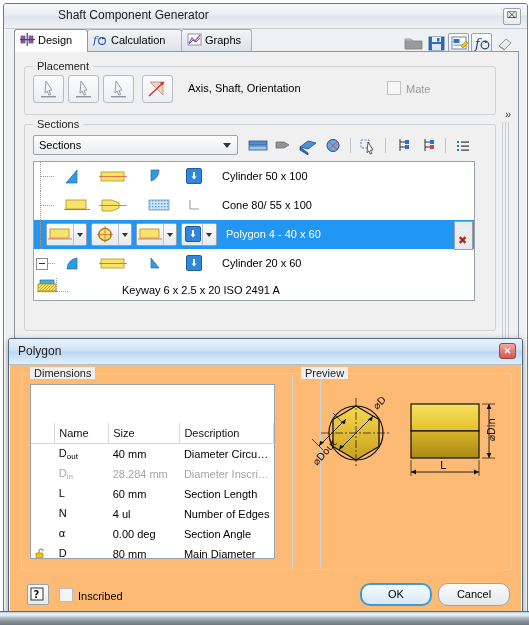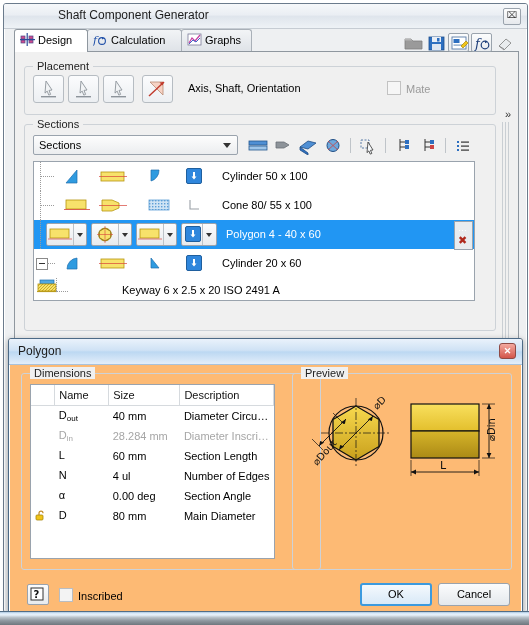--- a/index.html
+++ b/index.html
@@ -141,21 +141,21 @@
     color:#fff;font-size:9px;line-height:14px;text-align:center;cursor:pointer;font-weight:bold;
   }
   #dim-group{left:12px;top:34px;width:262px;height:195px;border:1px solid #cdd2d7;padding-left:36px;}
   #dim-group > .gl, #prev-group > .gl{background:#f0f0f0;}
   #prev-group{left:283px;top:34px;width:218px;height:195px;border:1px solid #cdd2d7;}
 
   .dimtable{
     position:absolute;left:8px;top:10px;width:245px;height:175px;box-sizing:border-box;
     background:#fff;border:1px solid #9aa3ad;overflow:hidden;
   }
-  table.dt{border-collapse:collapse;width:100%;font-size:11px;}
+  table.dt{border-collapse:collapse;width:100%;font-size:11px;margin-top:38px;}
   table.dt th{
     font-weight:normal;text-align:left;padding:1px 4px;height:18px;
     border-right:1px solid #d6dade;border-bottom:1px solid #d6dade;color:#111;
   }
   table.dt td{padding:1px 4px;height:18px;white-space:nowrap;}
   .c-lock{width:20px;}
   .c-name{width:60px;}
   .c-size{width:70px;}
   .dim-row.gray td{color:#a6a6a6;}
   .sub{font-size:8px;vertical-align:-2px;}
@@ -166,21 +166,21 @@
   .dlg-foot{position:absolute;left:0;bottom:0;width:513px;height:44px;}
   .helpbtn{
     position:absolute;left:18px;top:10px;width:22px;height:21px;box-sizing:border-box;
     border:1px solid #9aa3ad;border-radius:2px;background:linear-gradient(to bottom,#fbfcfd,#e8ebee);
     text-align:center;font-size:12px;line-height:19px;font-weight:bold;cursor:pointer;
   }
   .inscribed{position:absolute;left:50px;top:14px;font-size:11px;}
   .inscribed .ck{display:inline-block;width:12px;height:12px;border:1px solid #b9bdc2;background:#f3f3f3;vertical-align:-2px;margin-right:5px;}
   .btn{
     position:absolute;top:9px;width:72px;height:23px;box-sizing:border-box;
-    border:1px solid #9aa3ad;border-radius:3px;font-size:11px;text-align:center;line-height:21px;
+    border:1px solid #9aa3ad;border-radius:10px;font-size:11px;text-align:center;line-height:21px;
     background:linear-gradient(to bottom,#fbfcfd,#e4e8ec);cursor:pointer;
   }
   .btn.primary{border:2px solid #3c9ade;background:linear-gradient(to bottom,#f4f9fd,#d9e9f7);line-height:19px;}
   #ok-button{right:90px;}
   #cancel-button{right:12px;}
 
   .taskbar{position:absolute;left:0;bottom:0;width:529px;height:14px;
     background:linear-gradient(to bottom,#1b3a57 0%,#cfe4f7 12%,#e8f2fb 28%,#b9c3cb 45%,#8e979f 70%,#6f777e 100%);}
 </style>
 </head>

